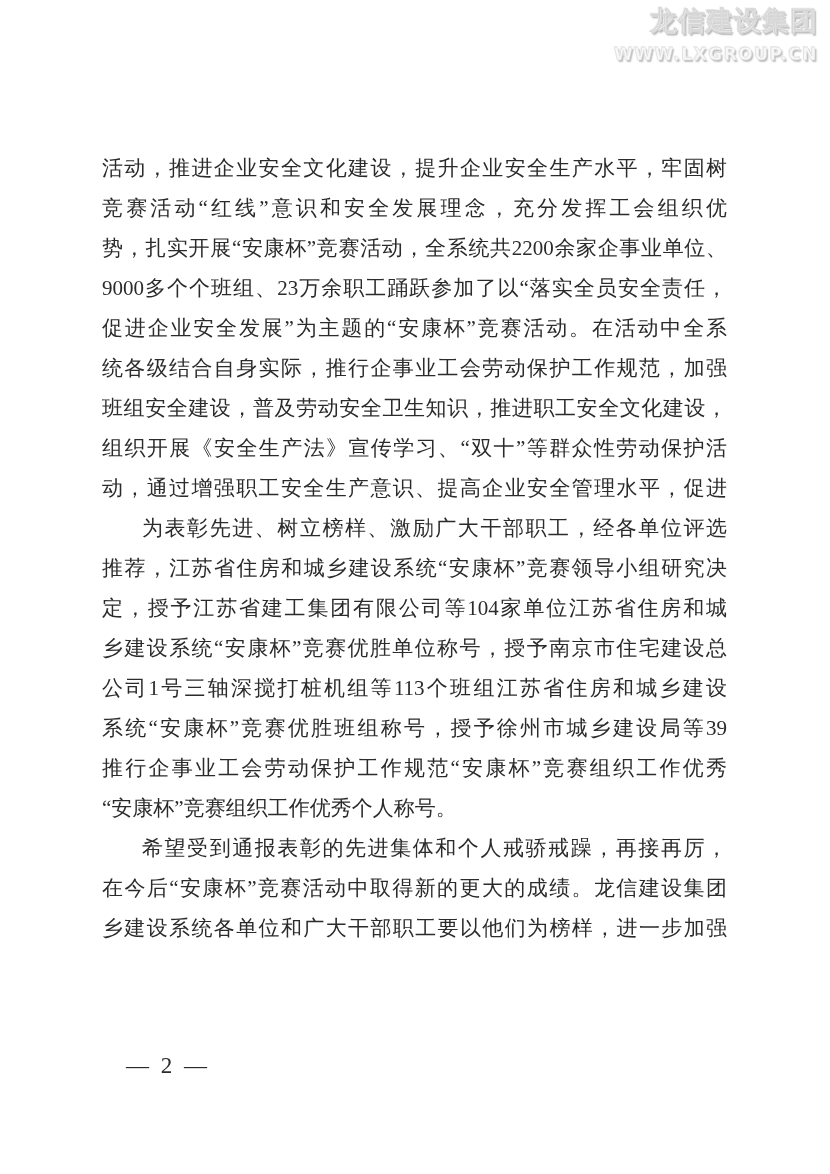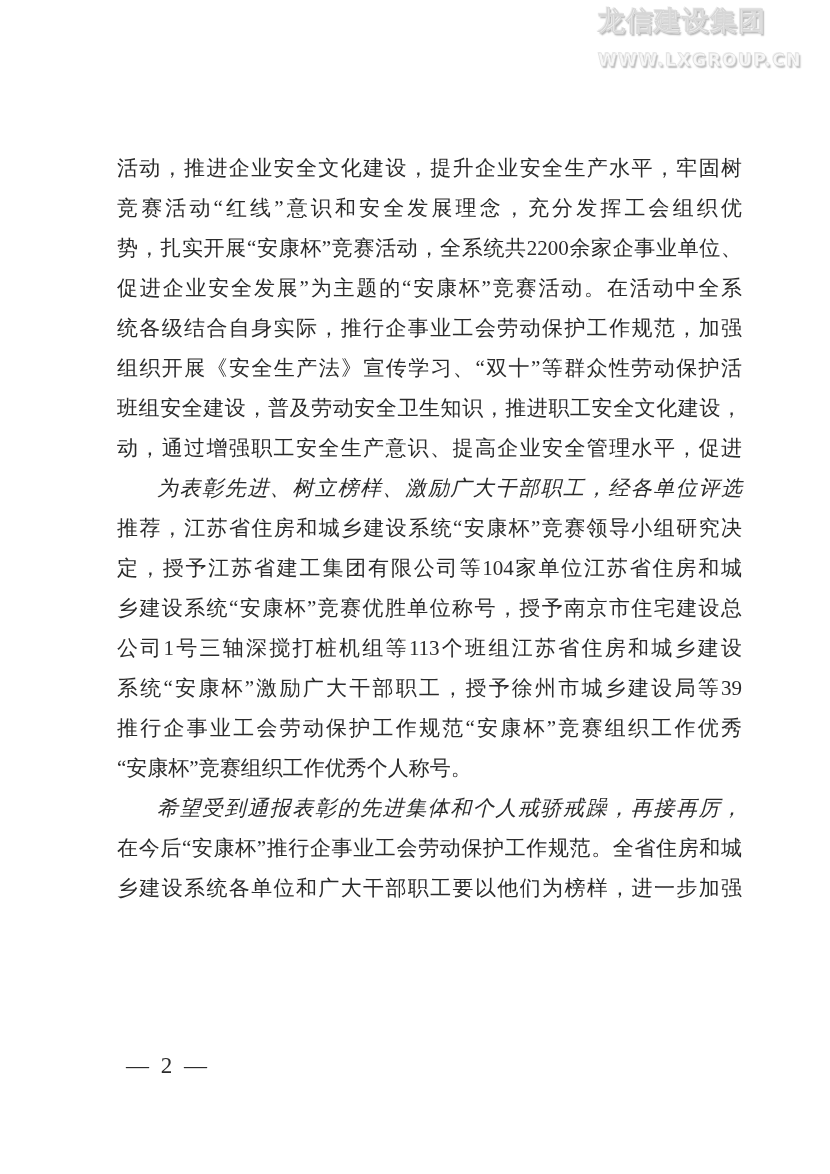--- a/index.html
+++ b/index.html
@@ -10,22 +10,22 @@
     height: 1174px;
     background: #ffffff;
     margin: 0 auto;
     overflow: hidden;
     font-family: "Liberation Serif", "DejaVu Serif", serif;
   }
   
   .logo {
     position: absolute;
     top: 6px;
-    right: 28px;
-    text-align: left;
+    right: 12px;
+    text-align: right;
     user-select: none;
   }
   .logo-company {
     font-family: "DejaVu Sans", "Liberation Sans", sans-serif;
     font-size: 27px;
     font-weight: bold;
     letter-spacing: 1px;
     color: #f7f7f7;
     -webkit-text-stroke: 0.5px #d6d6d6;
     text-shadow: -1px -1px 0 #ededed, 1.5px 2px 1.5px #b9b9b9;
@@ -33,40 +33,40 @@
   }
   .logo-site {
     font-family: "DejaVu Sans", "Liberation Sans", sans-serif;
     font-size: 17px;
     font-weight: bold;
     letter-spacing: 1.5px;
     color: #f7f7f7;
     -webkit-text-stroke: 0.4px #d6d6d6;
     text-shadow: -1px -1px 0 #ededed, 1.5px 2px 1.5px #bdbdbd;
     line-height: 20px;
-    margin-top: 14px;
+    margin-top: 8px;
   }
   
   .body-text {
     position: absolute;
-    left: 117px;
+    left: 102px;
     top: 148px;
     width: 625px;
     color: #2b2b2b;
   }
   .line {
     font-size: 21px;
     line-height: 40px;
     height: 40px;
     text-align: justify;
     text-align-last: justify;
     text-justify: inter-character;
     overflow: visible;
   }
-  .line.indent { text-indent: 40px; font-style: italic; }
+  .line.indent { text-indent: 40px; }
   .line.final { text-align-last: left; }
   
   .footer-num {
     position: absolute;
     left: 126px;
     top: 1053px;
     font-size: 23px;
     line-height: 26px;
     color: #2b2b2b;
     letter-spacing: 1px;
@@ -81,38 +81,39 @@
   <div class="logo">
     <div class="logo-company">龙信建设集团</div>
     <div class="logo-site">WWW.LXGROUP.CN</div>
   </div>
 
   <div class="body-text">
       <div>
         <div class="line">活动，推进企业安全文化建设，提升企业安全生产水平，牢固树</div>
         <div class="line">竞赛活动“红线”意识和安全发展理念，充分发挥工会组织优</div>
         <div class="line">势，扎实开展“安康杯”竞赛活动，全系统共2200余家企事业单位、</div>
+        <div class="line">9000多个个班组、23万余职工踊跃参加了以“落实全员安全责任，</div>
         <div class="line">促进企业安全发展”为主题的“安康杯”竞赛活动。在活动中全系</div>
         <div class="line">统各级结合自身实际，推行企事业工会劳动保护工作规范，加强</div>
+        <div class="line">班组安全建设，普及劳动安全卫生知识，推进职工安全文化建设，</div>
         <div class="line">组织开展《安全生产法》宣传学习、“双十”等群众性劳动保护活</div>
-        <div class="line">班组安全建设，普及劳动安全卫生知识，推进职工安全文化建设，</div>
         <div class="line">动，通过增强职工安全生产意识、提高企业安全管理水平，促进</div>
       </div>
       <div>
         <div class="line indent">为表彰先进、树立榜样、激励广大干部职工，经各单位评选</div>
         <div class="line">推荐，江苏省住房和城乡建设系统“安康杯”竞赛领导小组研究决</div>
         <div class="line">定，授予江苏省建工集团有限公司等104家单位江苏省住房和城</div>
         <div class="line">乡建设系统“安康杯”竞赛优胜单位称号，授予南京市住宅建设总</div>
         <div class="line">公司1号三轴深搅打桩机组等113个班组江苏省住房和城乡建设</div>
-        <div class="line">系统“安康杯”激励广大干部职工，授予徐州市城乡建设局等39</div>
+        <div class="line">系统“安康杯”竞赛优胜班组称号，授予徐州市城乡建设局等39</div>
         <div class="line">推行企事业工会劳动保护工作规范“安康杯”竞赛组织工作优秀</div>
         <div class="line final">“安康杯”竞赛组织工作优秀个人称号。</div>
       </div>
       <div>
         <div class="line indent">希望受到通报表彰的先进集体和个人戒骄戒躁，再接再厉，</div>
-        <div class="line">在今后“安康杯”推行企事业工会劳动保护工作规范。全省住房和城</div>
+        <div class="line">在今后“安康杯”竞赛活动中取得新的更大的成绩。龙信建设集团</div>
         <div class="line">乡建设系统各单位和广大干部职工要以他们为榜样，进一步加强</div>
       </div>
     </div>
 
   <div class="footer-num">— 2 —</div>
 
 </div>
 
 </body></html>

